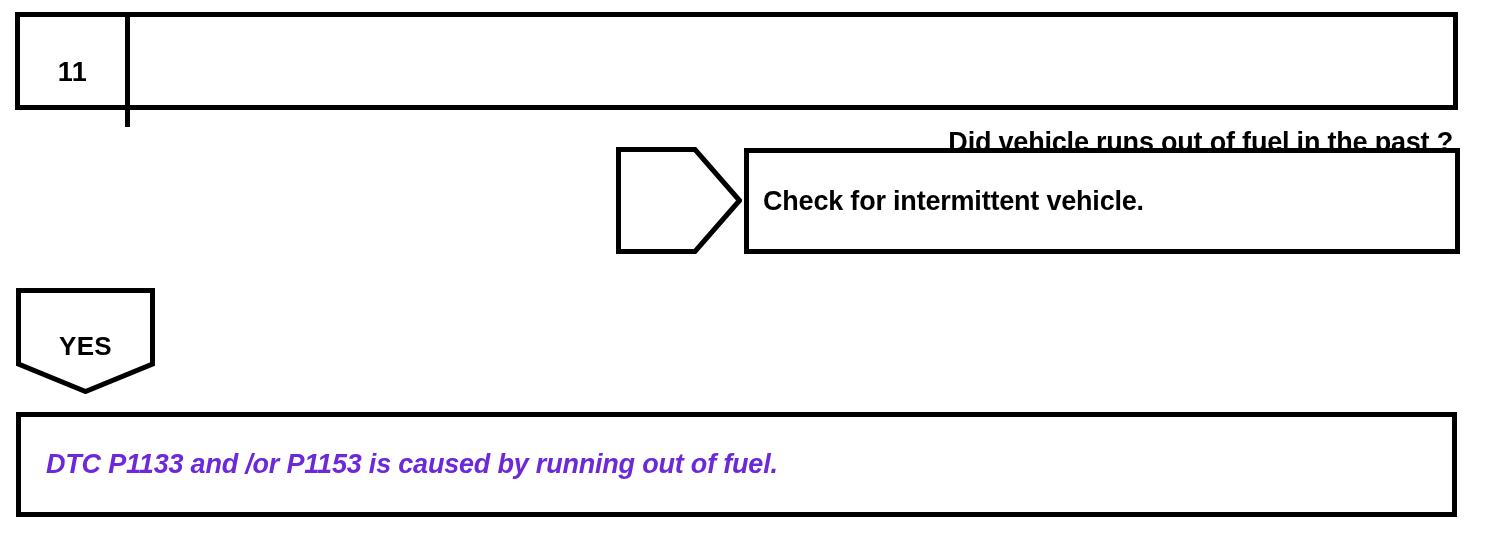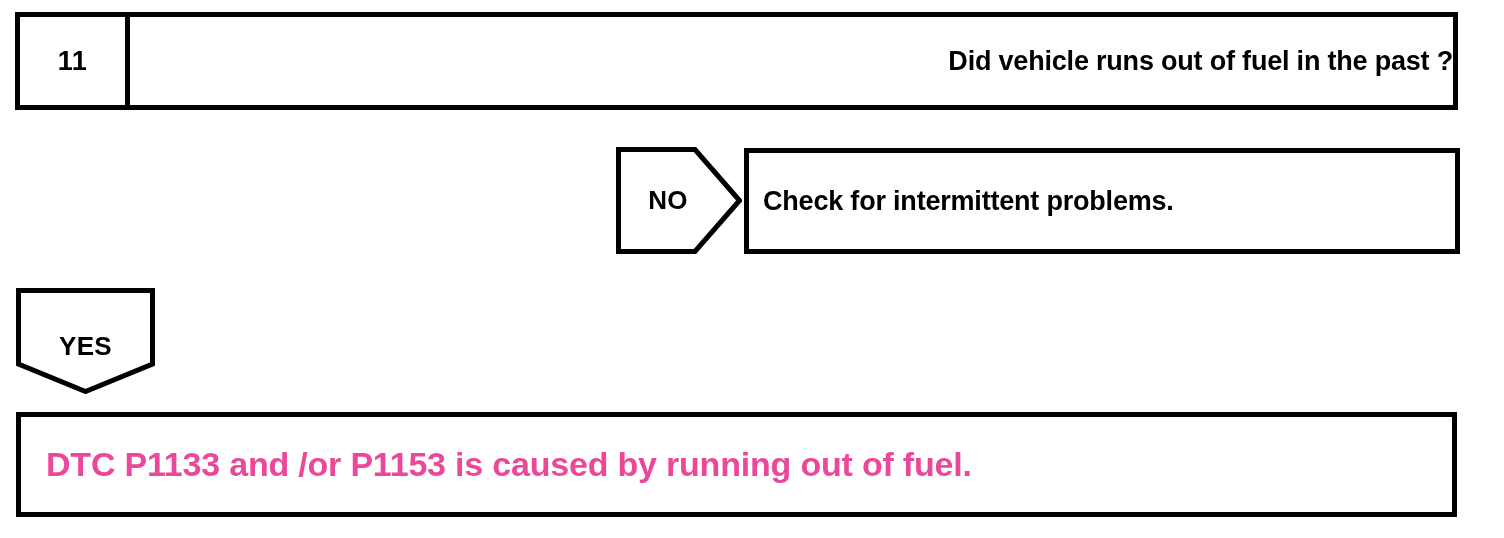--- a/index.html
+++ b/index.html
@@ -23,20 +23,21 @@
     position: absolute;
     left: 15px;
     top: 12px;
     width: 1443px;
     height: 98px;
     box-sizing: border-box;
     border: 5px solid #000000;
     background: #ffffff;
     display: flex;
     align-items: stretch;
+    flex-direction: column;
   }
   .step-number-cell {
     width: 110px;
     flex: 0 0 110px;
     border-right: 5px solid #000000;
     display: flex;
     align-items: center;
     justify-content: center;
     box-sizing: border-box;
   }
@@ -149,25 +150,26 @@
     width: 1441px;
     height: 105px;
     box-sizing: border-box;
     border: 5px solid #000000;
     background: #ffffff;
     display: flex;
     align-items: center;
     padding-left: 25px;
   }
   .conclusion-text {
-    font-size: 34px;
-    font-weight: 700;
-    color: #ec4899;
+    font-size: 27px;
+    font-weight: 700;
+    color: #6d28d9;
     letter-spacing: -0.2px;
     white-space: nowrap;
+    font-style: italic;
   }
 </style>
 </head>
 <body>
 
 <div id="flowchart">
 
   <div class="step-row">
     <div class="step-number-cell">
       <span class="step-number-text">11</span>
@@ -175,24 +177,23 @@
     <div class="step-question-cell">
       <span class="step-question-text">Did vehicle runs out of fuel in the past ?</span>
     </div>
   </div>
 
   <div class="no-branch-tag">
     <svg viewBox="0 0 126 107" xmlns="http://www.w3.org/2000/svg">
       <polygon points="2.5,2.5 79,2.5 123.5,53.5 79,104.5 2.5,104.5" fill="#ffffff" stroke="#000000" stroke-width="5" stroke-linejoin="miter"></polygon>
     </svg>
   </div>
-  <div class="no-branch-label">NO</div>
 
   <div class="no-action-box">
-    <span class="no-action-text">Check for intermittent problems.</span>
+    <span class="no-action-text">Check for intermittent vehicle.</span>
   </div>
 
   <div class="yes-branch-tag">
     <svg viewBox="0 0 139 106" xmlns="http://www.w3.org/2000/svg">
       <polygon points="2.5,2.5 136.5,2.5 136.5,76 69.5,103.5 2.5,76" fill="#ffffff" stroke="#000000" stroke-width="5" stroke-linejoin="miter"></polygon>
     </svg>
   </div>
   <div class="yes-branch-label">YES</div>
 
   <div class="conclusion-box">

